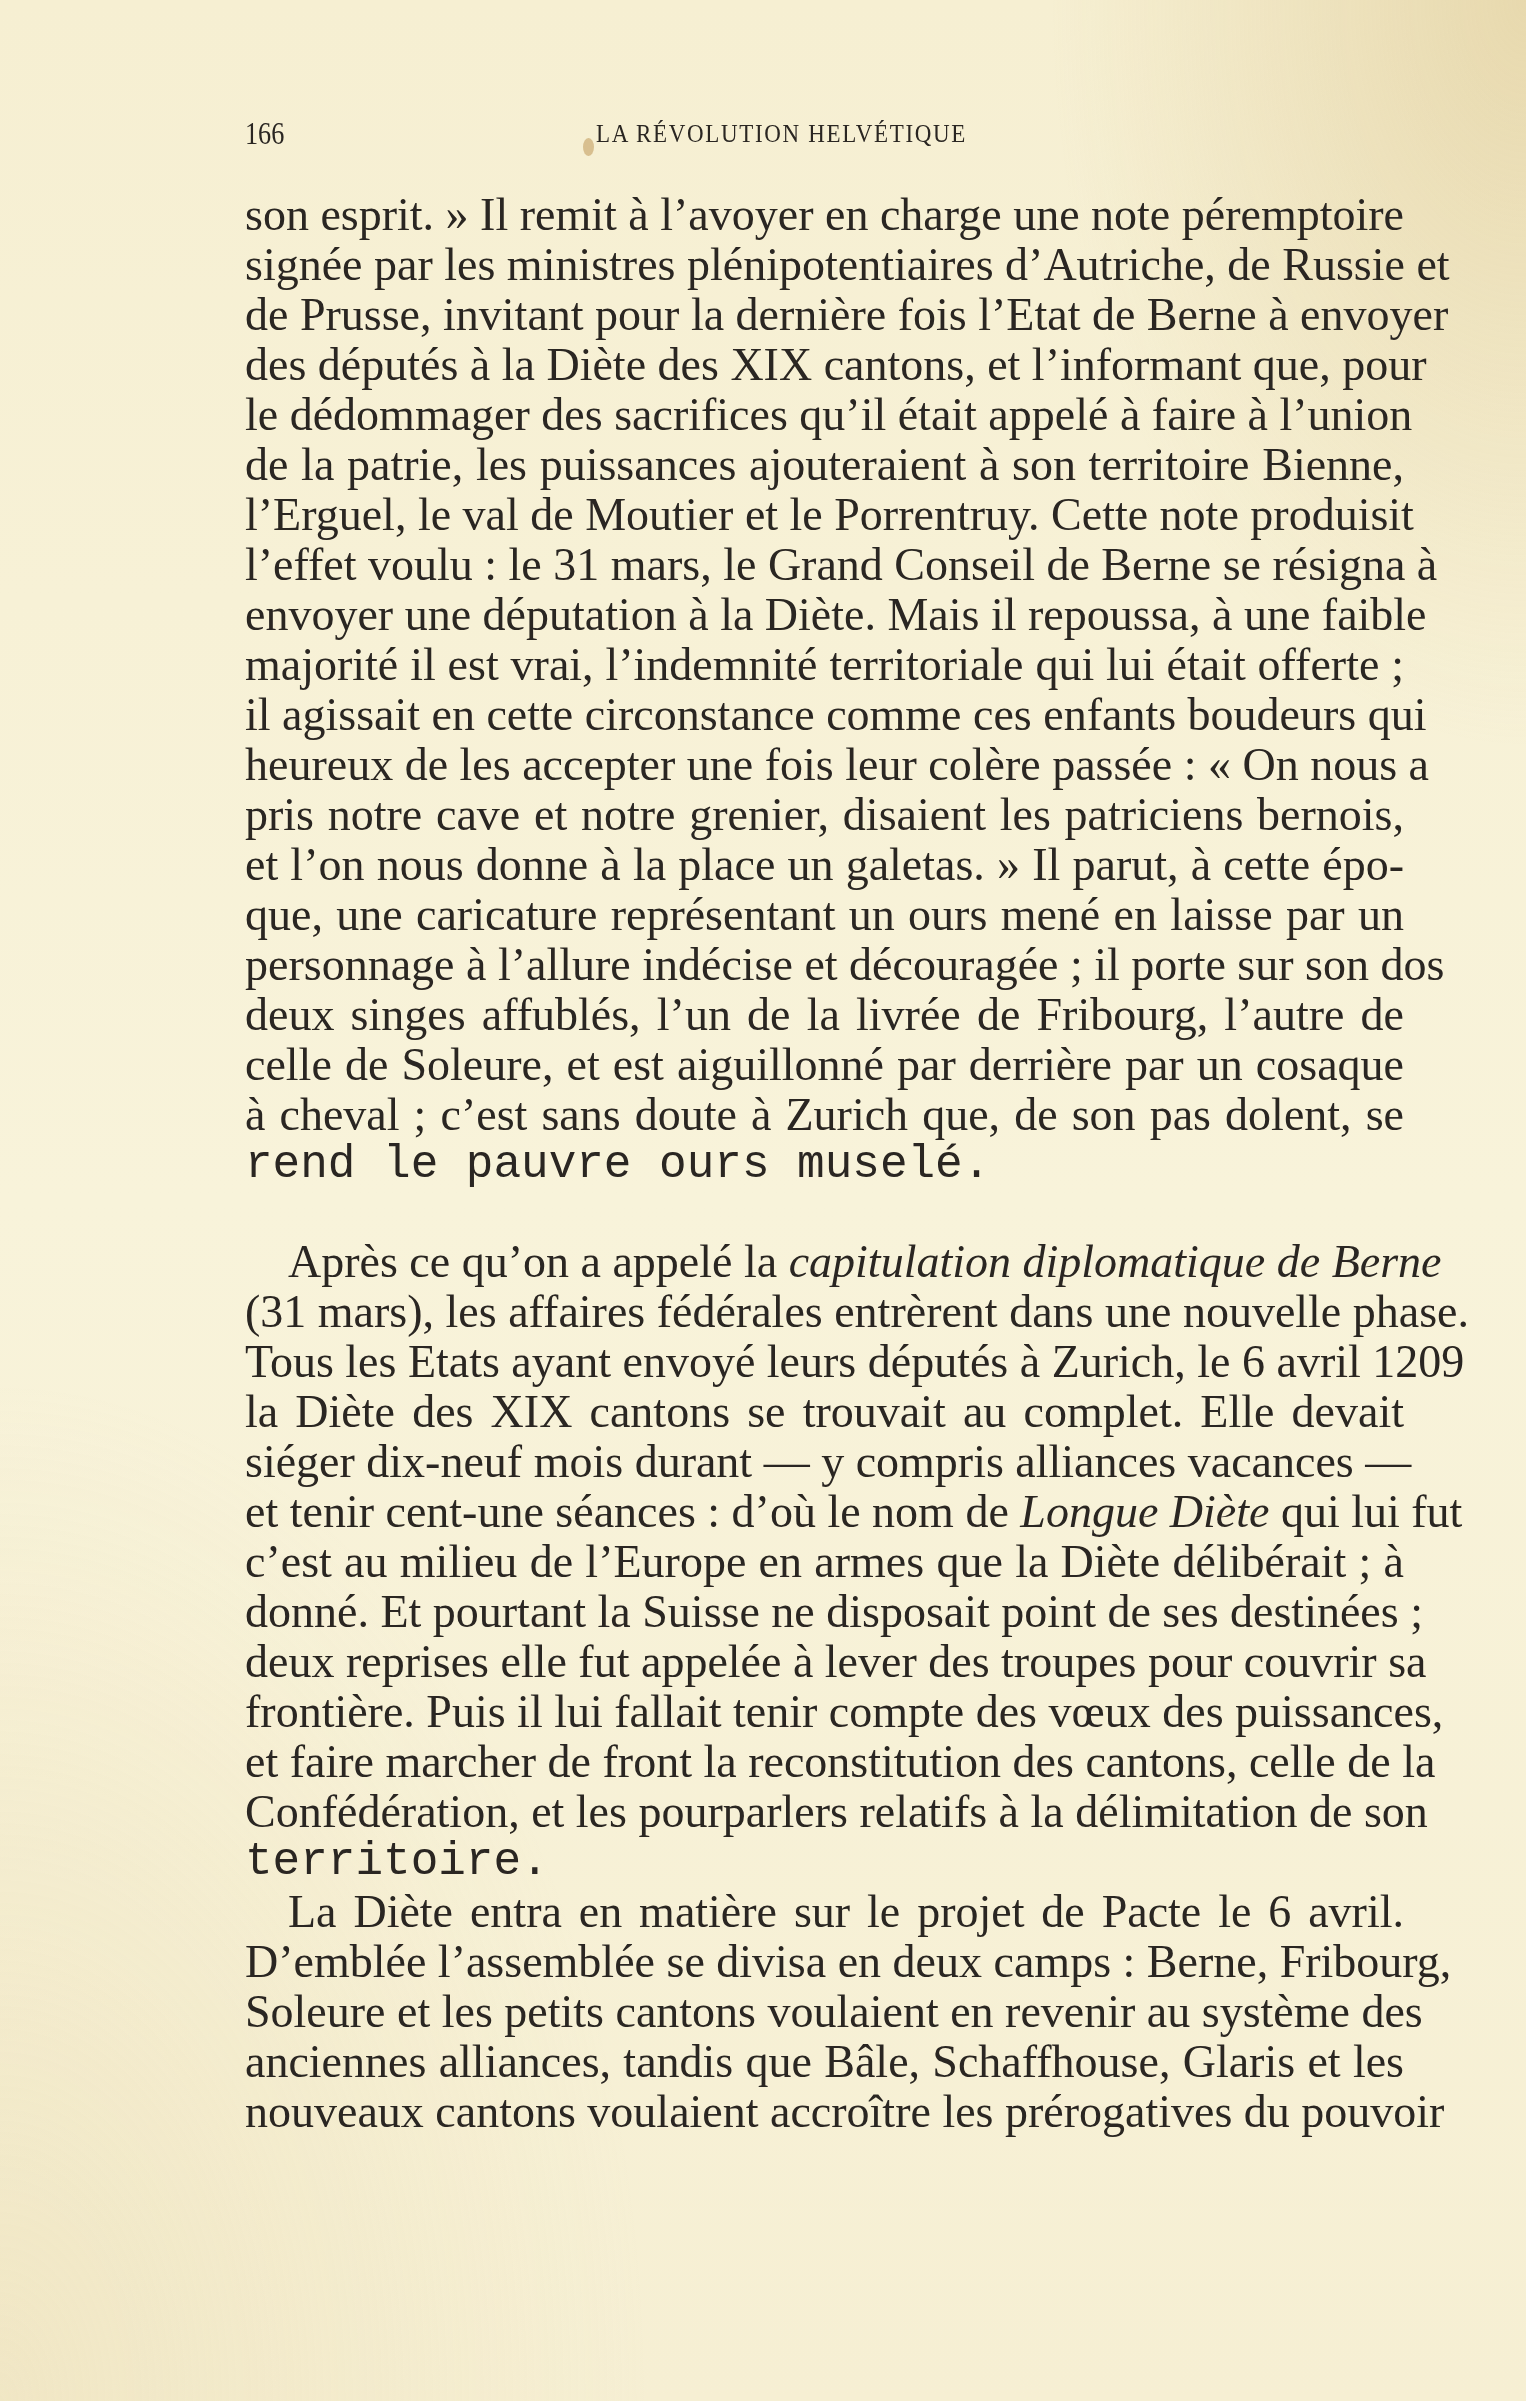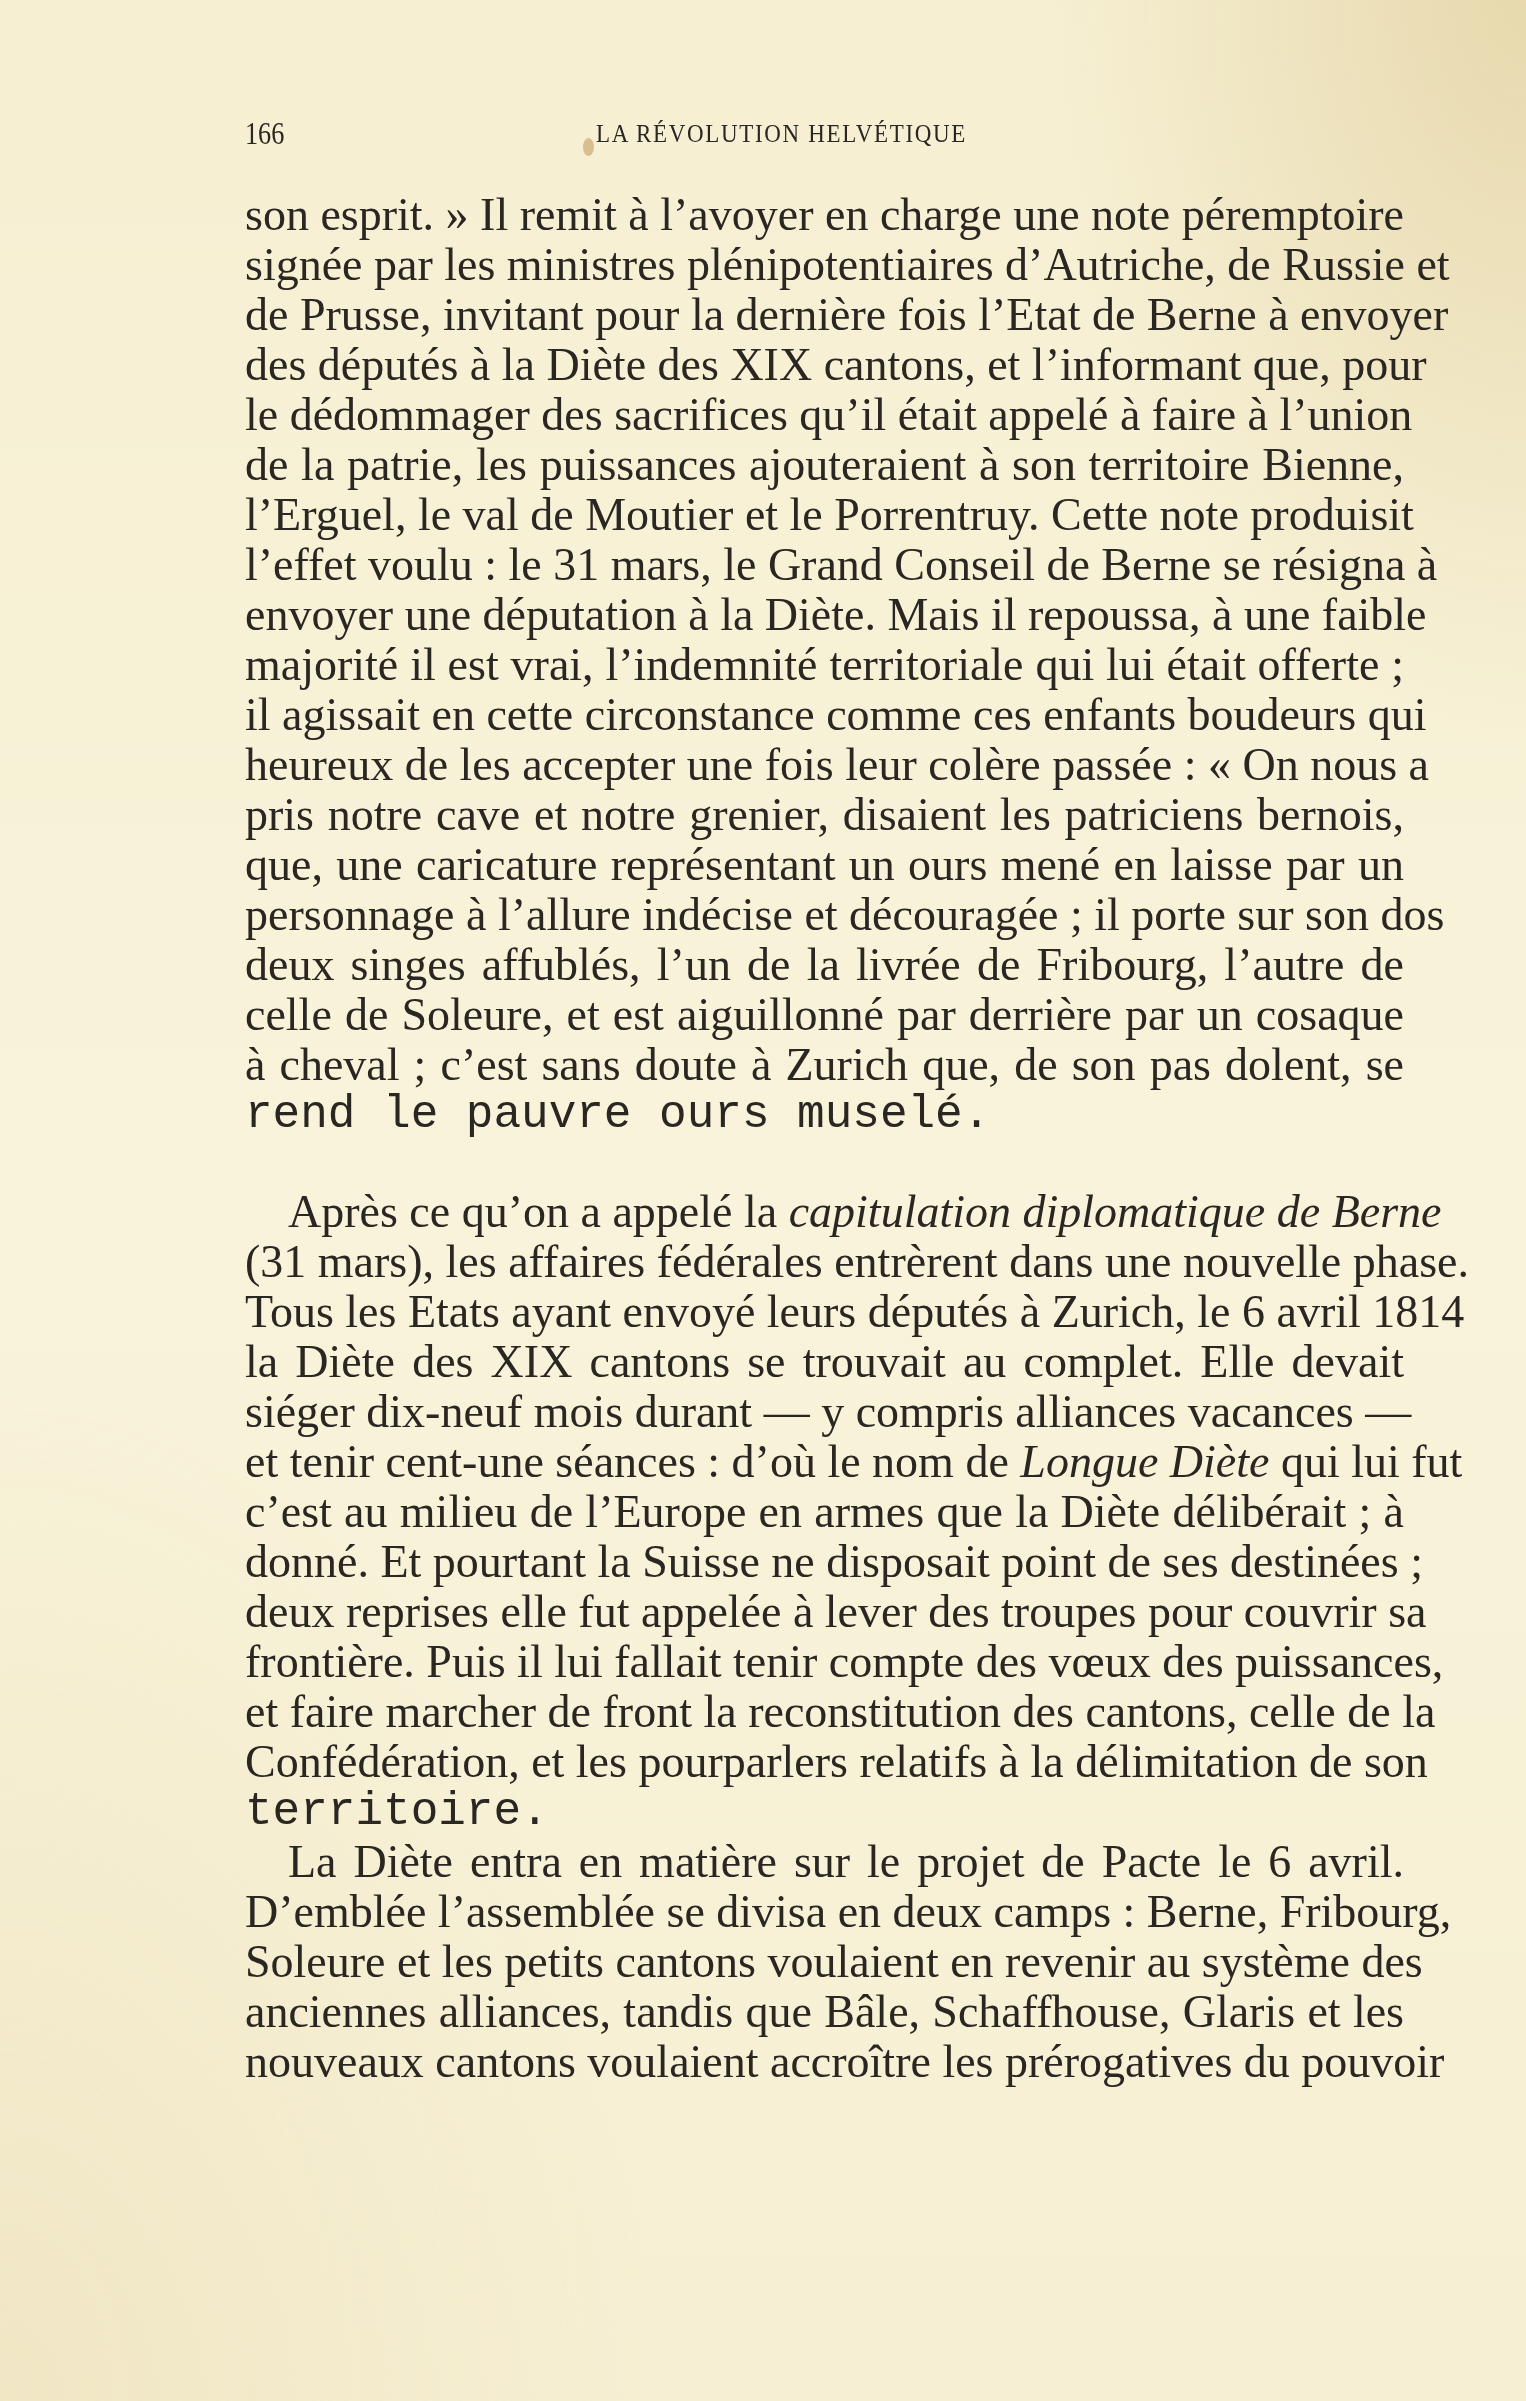--- a/index.html
+++ b/index.html
@@ -104,32 +104,33 @@
         <div class="line"><span>des députés à la Diète des XIX cantons, et l’informant que, pour</span></div>
         <div class="line"><span>le dédommager des sacrifices qu’il était appelé à faire à l’union</span></div>
         <div class="line"><span>de la patrie, les puissances ajouteraient à son territoire Bienne,</span></div>
         <div class="line"><span>l’Erguel, le val de Moutier et le Porrentruy. Cette note produisit</span></div>
         <div class="line"><span>l’effet voulu : le 31 mars, le Grand Conseil de Berne se résigna à</span></div>
         <div class="line"><span>envoyer une députation à la Diète. Mais il repoussa, à une faible</span></div>
         <div class="line"><span>majorité il est vrai, l’indemnité territoriale qui lui était offerte ;</span></div>
         <div class="line"><span>il agissait en cette circonstance comme ces enfants boudeurs qui</span></div>
         <div class="line"><span>heureux de les accepter une fois leur colère passée : « On nous a</span></div>
         <div class="line"><span>pris notre cave et notre grenier, disaient les patriciens bernois,</span></div>
+        <div class="line"><span>et l’on nous donne à la place un galetas. » Il parut, à cette épo-</span></div>
         <div class="line"><span>que, une caricature représentant un ours mené en laisse par un</span></div>
         <div class="line"><span>personnage à l’allure indécise et découragée ; il porte sur son dos</span></div>
         <div class="line"><span>deux singes affublés, l’un de la livrée de Fribourg, l’autre de</span></div>
         <div class="line"><span>celle de Soleure, et est aiguillonné par derrière par un cosaque</span></div>
         <div class="line"><span>à cheval ; c’est sans doute à Zurich que, de son pas dolent, se</span></div>
         <div class="line last"><span>rend le pauvre ours muselé.</span></div>
       </div>
       <div class="para-gap"></div>
       <div class="paragraph">
         <div class="line indent"><span>Après ce qu’on a appelé la </span><em>capitulation diplomatique de Berne</em></div>
         <div class="line"><span>(31 mars), les affaires fédérales entrèrent dans une nouvelle phase.</span></div>
-        <div class="line"><span>Tous les Etats ayant envoyé leurs députés à Zurich, le 6 avril 1814</span></div>
+        <div class="line"><span>Tous les Etats ayant envoyé leurs députés à Zurich, le 6 avril 1209</span></div>
         <div class="line"><span>la Diète des XIX cantons se trouvait au complet. Elle devait</span></div>
         <div class="line"><span>siéger dix-neuf mois durant — y compris alliances vacances —</span></div>
         <div class="line"><span>et tenir cent-une séances : d’où le nom de </span><em>Longue Diète</em><span> qui lui fut</span></div>
         <div class="line"><span>c’est au milieu de l’Europe en armes que la Diète délibérait ; à</span></div>
         <div class="line"><span>donné. Et pourtant la Suisse ne disposait point de ses destinées ;</span></div>
         <div class="line"><span>deux reprises elle fut appelée à lever des troupes pour couvrir sa</span></div>
         <div class="line"><span>frontière. Puis il lui fallait tenir compte des vœux des puissances,</span></div>
         <div class="line"><span>et faire marcher de front la reconstitution des cantons, celle de la</span></div>
         <div class="line"><span>Confédération, et les pourparlers relatifs à la délimitation de son</span></div>
         <div class="line last"><span>territoire.</span></div>

